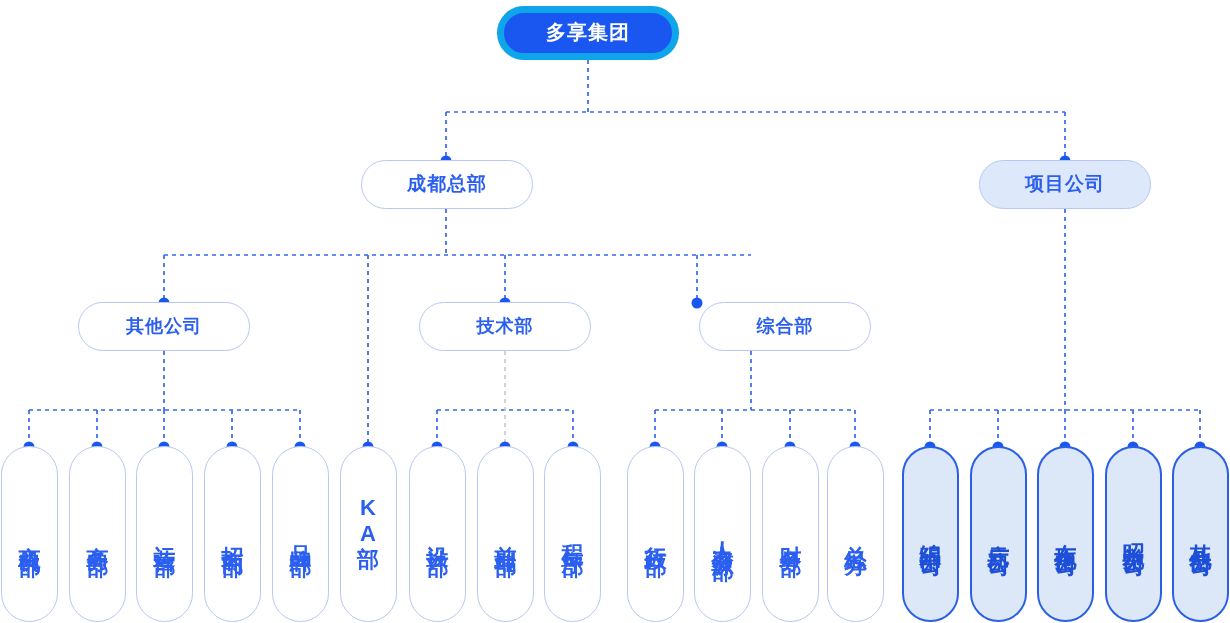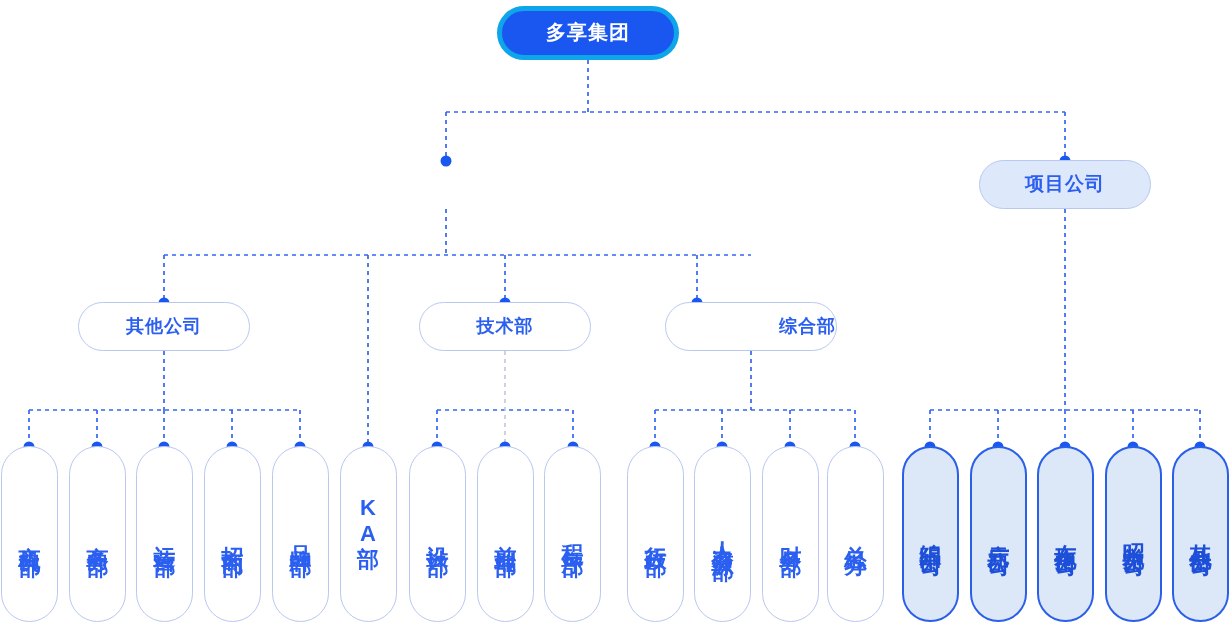--- a/index.html
+++ b/index.html
@@ -33,21 +33,21 @@
     display: flex;
     align-items: center;
     justify-content: center;
     text-align: center;
     line-height: 1.18;
     letter-spacing: 1px;
   }
   .node-root {
     background: #1a56f0;
     color: #ffffff;
-    border: 5px solid #0ea5e9;
+    border: 7px solid #0ea5e9;
     border-radius: 28px;
     font-size: 20px;
     font-weight: bold;
   }
   .node-branch {
     background: #ffffff;
     color: #2b5ff0;
     border: 1.4px solid #b8c8f2;
     border-radius: 28px;
     font-size: 19px;
@@ -187,34 +187,37 @@
   <div class="dot" style="left:930px; top:447px;"></div>
   <div class="dot" style="left:998px; top:447px;"></div>
   <div class="dot" style="left:1065px;top:447px;"></div>
   <div class="dot" style="left:1133px;top:447px;"></div>
   <div class="dot" style="left:1200px;top:447px;"></div>
 
   <div class="node node-root" style="left:497px; top:6px; width:182px; height:54px;">
     <span>多享集团</span>
   </div>
 
+  <div class="node node-branch" style="left:361px; top:160px; width:172px; height:49px;">
+    <span>成都总部</span>
+  </div>
 
   <div class="node node-branch-filled" style="left:979px; top:160px; width:172px; height:49px;">
     <span>项目公司</span>
   </div>
 
   <div class="node node-dept" style="left:78px; top:302px; width:172px; height:49px;">
     <span>其他公司</span>
   </div>
 
   <div class="node node-dept" style="left:419px; top:302px; width:172px; height:49px;">
     <span>技术部</span>
   </div>
 
-  <div class="node node-dept" style="left:665px; top:302px; width:172px; height:49px;justify-content:flex-end;">
+  <div class="node node-dept" style="left:699px; top:302px; width:172px; height:49px;">
     <span>综合部</span>
   </div>
 
   <div class="node node-leaf" style="left:1px; top:446px; width:57px; height:176px;">
     <span class="vtext">商机部</span>
   </div>
   <div class="node node-leaf" style="left:69px; top:446px; width:57px; height:176px;">
     <span class="vtext">商务部</span>
   </div>
   <div class="node node-leaf" style="left:136px; top:446px; width:57px; height:176px;">

